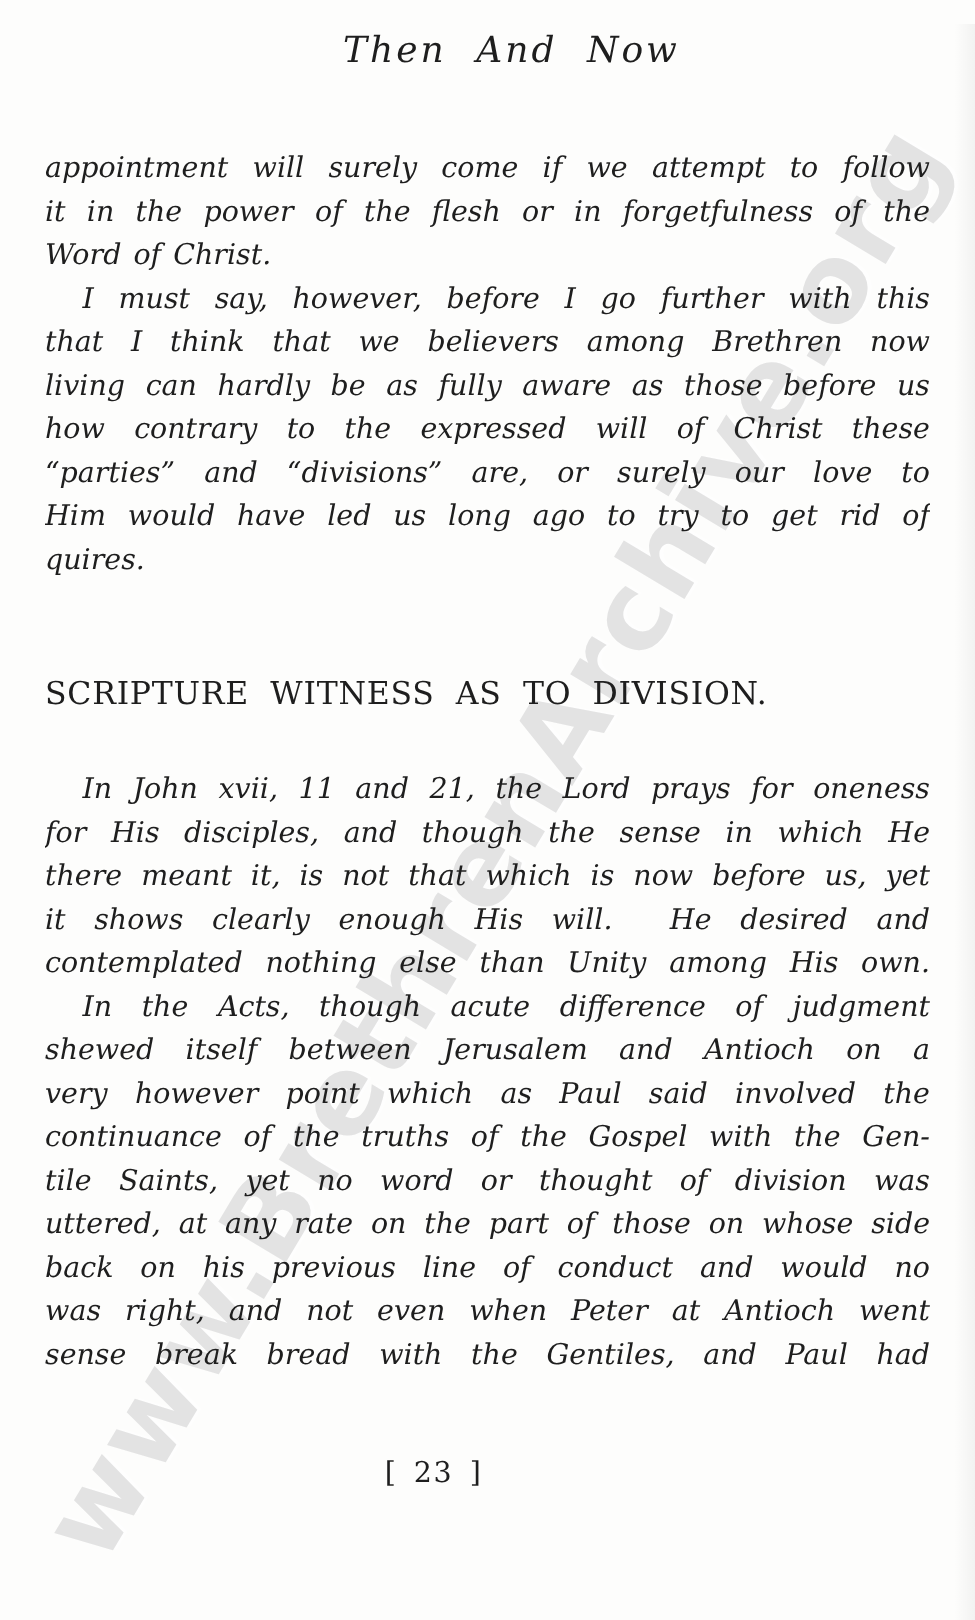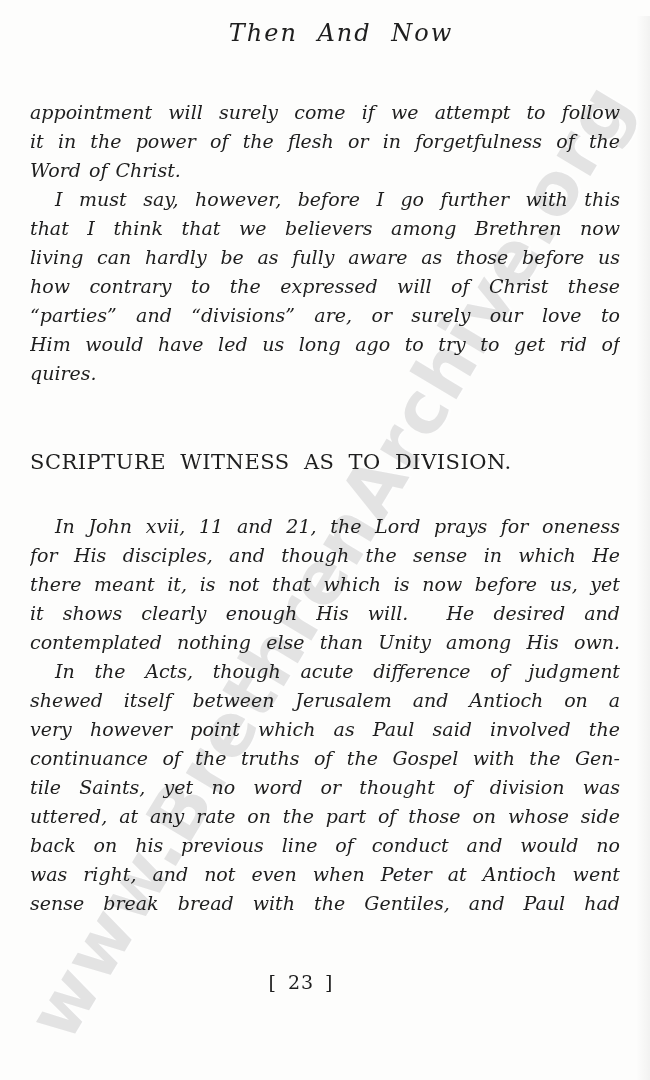--- a/index.html
+++ b/index.html
@@ -77,21 +77,21 @@
     margin-top: 60px;
     margin-bottom: 35px;
     text-align: left;
     font-size: 21px;
     line-height: 29px;
     letter-spacing: 0.5px;
     word-spacing: 7px;
   }
   .page-number {
     position: absolute;
-    left: 12px;
+    left: 0;
     top: 955px;
     width: 578px;
     text-align: center;
     font-size: 19px;
     letter-spacing: 1px;
     word-spacing: 4px;
     z-index: 1;
   }
 </style>
 </head>

